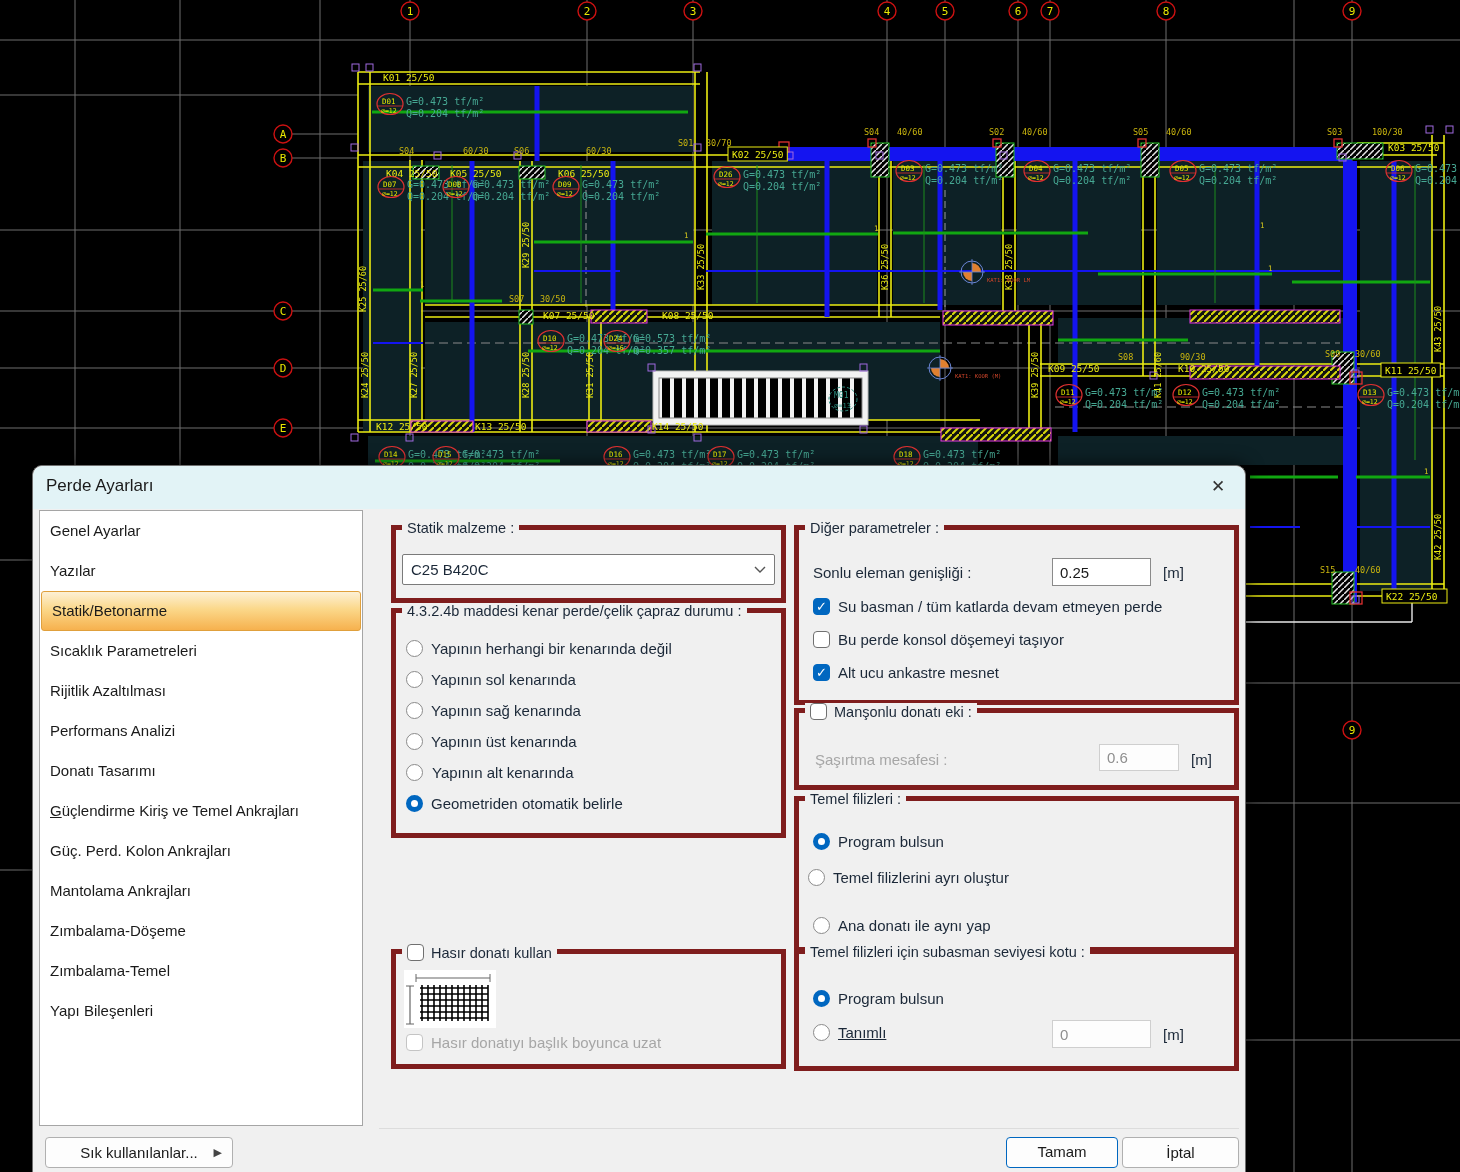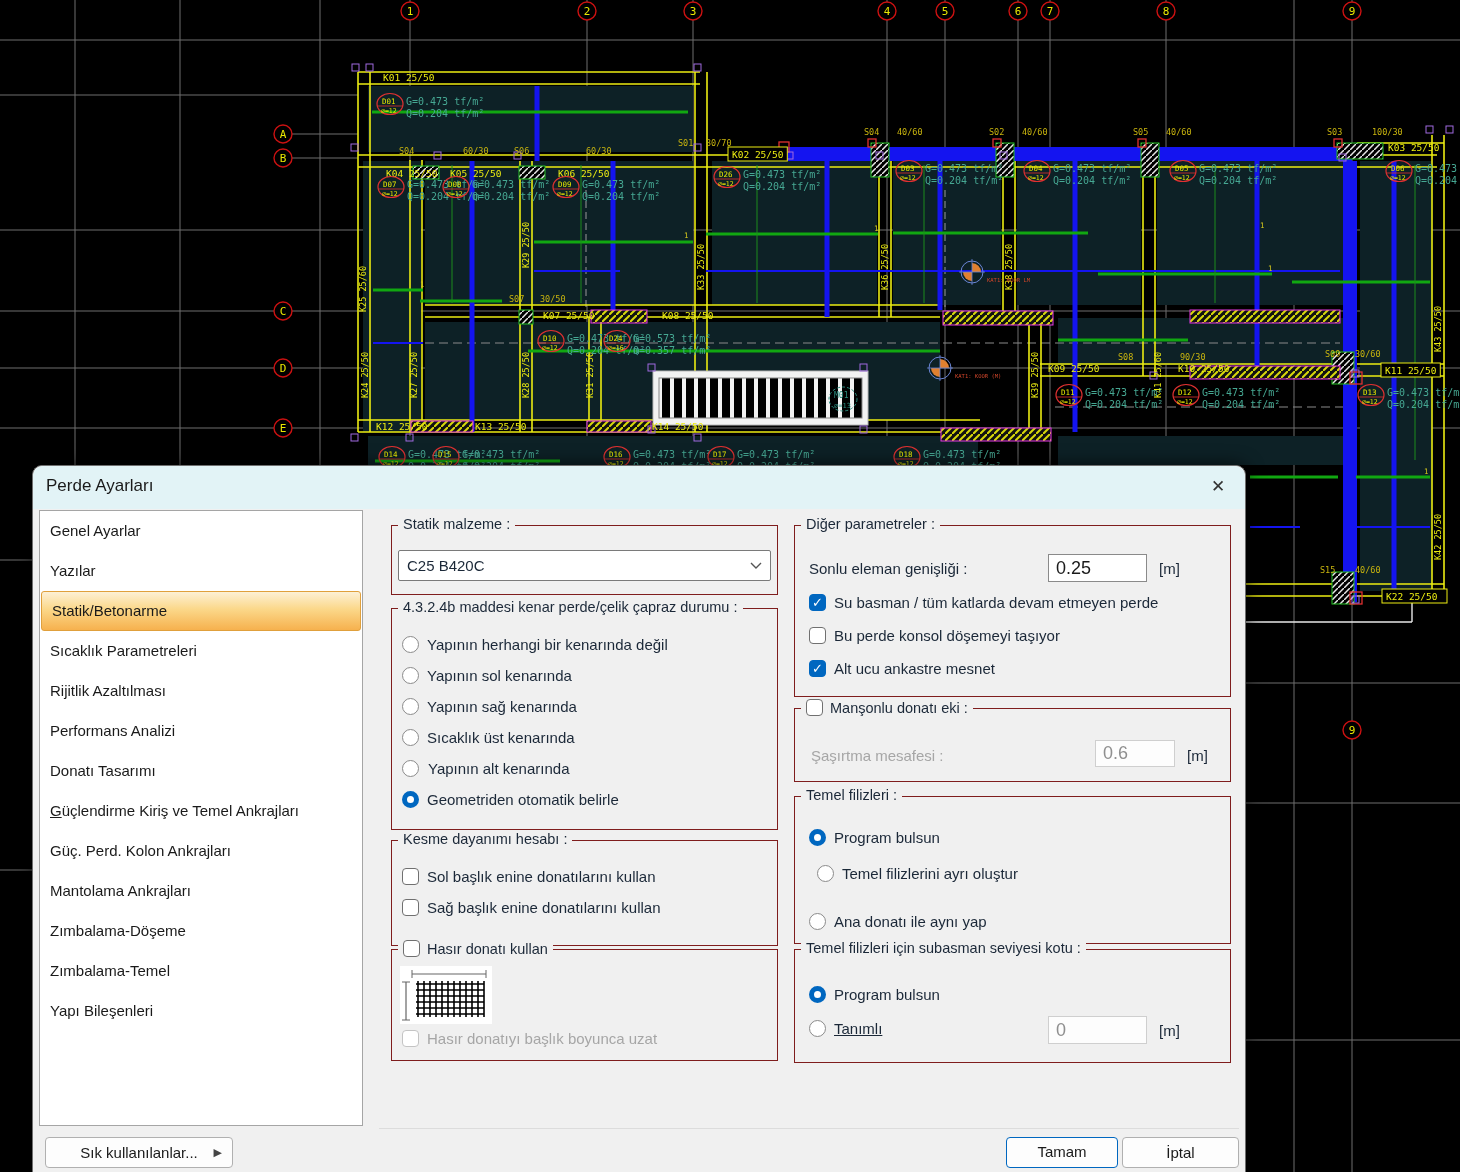--- a/index.html
+++ b/index.html
@@ -18,33 +18,33 @@
   #side{position:absolute;left:6px;top:44px;width:322px;height:614px;background:#fff;border:1px solid #a5a5a5;}
   .side-item{height:40px;line-height:40px;padding-left:10px;color:#1a1a1a;cursor:pointer;}
   .side-item.sel{background:linear-gradient(#fdf0d5,#fbd88a 45%,#f6b14e);border:1px solid #e0a03c;
     border-radius:3px;margin:0 1px;height:38px;line-height:38px;}
   .btn{position:absolute;background:#fdfdfd;border:1px solid #b0b0b0;border-radius:4px;text-align:center;
     color:#1a1a1a;cursor:pointer;}
   #favb{left:12px;top:671px;width:186px;height:29px;line-height:29px;}
   #favb .arr{position:absolute;right:10px;top:0;font-size:11px;color:#444;}
   #okb{left:973px;top:671px;width:110px;height:29px;line-height:27px;border:1.5px solid #0067c0;}
   #cancelb{left:1089px;top:671px;width:115px;height:29px;line-height:29px;}
-  .fs{position:absolute;border:1px solid #7f1d1d;background:#f0f0f0;}
+  .fs{position:absolute;border:5px solid #7f1d1d;background:#f0f0f0;}
   .lg{position:absolute;top:-10px;left:6px;background:#f0f0f0;padding:0 5px;font-size:14.5px;color:#1b2838;white-space:nowrap;}
   .row{position:absolute;display:flex;align-items:center;gap:8px;white-space:nowrap;}
   .radio{width:17px;height:17px;border-radius:50%;border:1px solid #8b8b8b;background:#fff;flex:0 0 auto;box-sizing:border-box;}
   .radio.sel{border:5.5px solid #0067c0;}
   .cb{width:17px;height:17px;border-radius:4px;border:1px solid #707070;background:#fff;flex:0 0 auto;
     box-sizing:border-box;color:#fff;font-size:13px;line-height:15px;text-align:center;}
   .cb.on{background:#0067c0;border-color:#0067c0;}
   .cb.dis{border-color:#c4c4c4;}
   .muted{color:#a6a6a6;}
   .combo{position:absolute;background:#fff;border:1px solid #7a7a7a;border-radius:2px;display:flex;
     align-items:center;padding:0 8px;justify-content:space-between;cursor:pointer;text-align:right;}
-  .num{position:absolute;background:#fff;border:1px solid #8a8a8a;padding:0 7px;font-size:18px;color:#1a1a1a;
+  .num{position:absolute;background:#fff;border:1px solid #8a8a8a;padding:0 7px;font-size:15px;color:#1a1a1a;
     font-family:"Liberation Sans",sans-serif;box-sizing:border-box;}
   .num:disabled{border-color:#cfcfcf;color:#8f8f8f;background:#fdfdfd;}
   .unit{position:absolute;font-size:15px;color:#1b2838;}
   .divline{position:absolute;left:346px;top:662px;width:860px;height:1px;background:#dcdcdc;}
 </style>
 </head>
 <body>
 
 <div id="stage">
 
@@ -506,44 +506,32 @@
         <div class="row" style="left: 10px; top: 58px;">
           <span class="radio"></span>
           <span>Yapının sol kenarında</span>
         </div>
         <div class="row" style="left: 10px; top: 89px;">
           <span class="radio"></span>
           <span>Yapının sağ kenarında</span>
         </div>
         <div class="row" style="left: 10px; top: 120px;">
           <span class="radio"></span>
-          <span>Sıcaklık üst kenarında</span>
+          <span>Yapının üst kenarında</span>
         </div>
         <div class="row" style="left: 10px; top: 151px; gap: 9px;">
           <span class="radio"></span>
           <span>Yapının alt kenarında</span>
         </div>
         <div class="row" style="left: 10px; top: 182px;">
           <span class="radio sel"></span>
           <span>Geometriden otomatik belirle</span>
         </div>
       </div>
 
-    <div class="fs" style="left:358px;top:374px;width:385px;height:104px">
-      <span class="lg">Kesme dayanımı hesabı :</span>
-      <div id="shear-opts"></div>
-    <div class="row" style="left: 10px; top: 27px;">
-          <span class="cb"></span>
-          <span>Sol başlık enine donatılarını kullan</span>
-        </div>
-        <div class="row" style="left: 10px; top: 58px;">
-          <span class="cb"></span>
-          <span>Sağ başlık enine donatılarını kullan</span>
-        </div>
-      </div>
 
     <div class="fs" style="left:358px;top:483px;width:385px;height:110px">
       <span class="lg" style="display:flex;gap:7px;align-items:center">
         <span class="cb" id="mesh-cb"></span>
         <span>Hasır donatı kullan</span>
       </span>
       <svg style="position:absolute;left:8px;top:16px" width="92" height="58">
         <rect width="92" height="58" fill="#fff"></rect>
         <line x1="12" y1="8" x2="86" y2="8" stroke="#666" stroke-width="1.2"></line>
         <line x1="12" y1="4" x2="12" y2="12" stroke="#666"></line>
@@ -592,21 +580,21 @@
       <span class="unit muted" style="left:392px;top:38px">[m]</span>
     </div>
 
     <div class="fs" style="left:761px;top:330px;width:435px;height:146px">
       <span class="lg">Temel filizleri :</span>
       <div id="dowel-opts"></div>
     <div class="row" style="left: 14px; top: 32px;">
           <span class="radio sel"></span>
           <span>Program bulsun</span>
         </div>
-        <div class="row" style="left: 22px; top: 68px;">
+        <div class="row" style="left: 9px; top: 68px;">
           <span class="radio"></span>
           <span>Temel filizlerini ayrı oluştur</span>
         </div>
         <div class="row" style="left: 14px; top: 104px; margin-top: 12px;">
           <span class="radio"></span>
           <span>Ana donatı ile aynı yap</span>
         </div>
       </div>
 
     <div class="fs" style="left:761px;top:483px;width:435px;height:112px">

